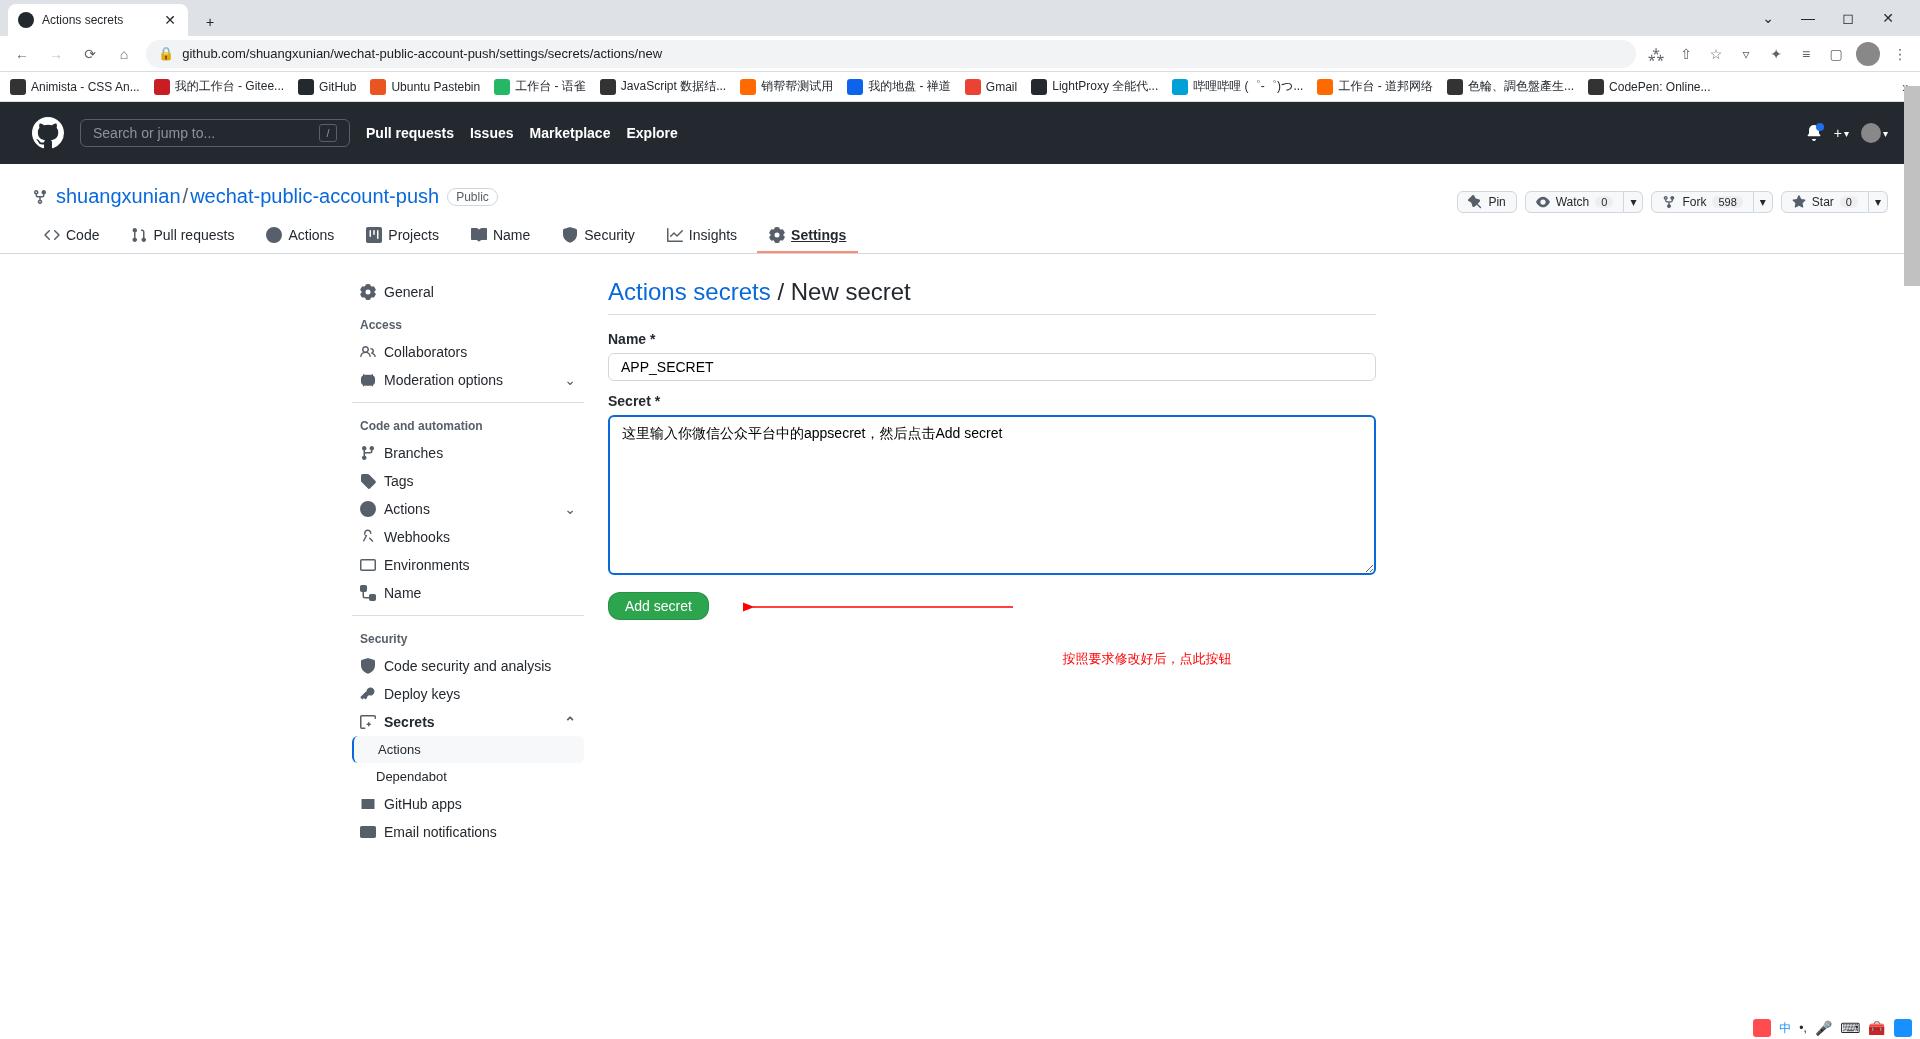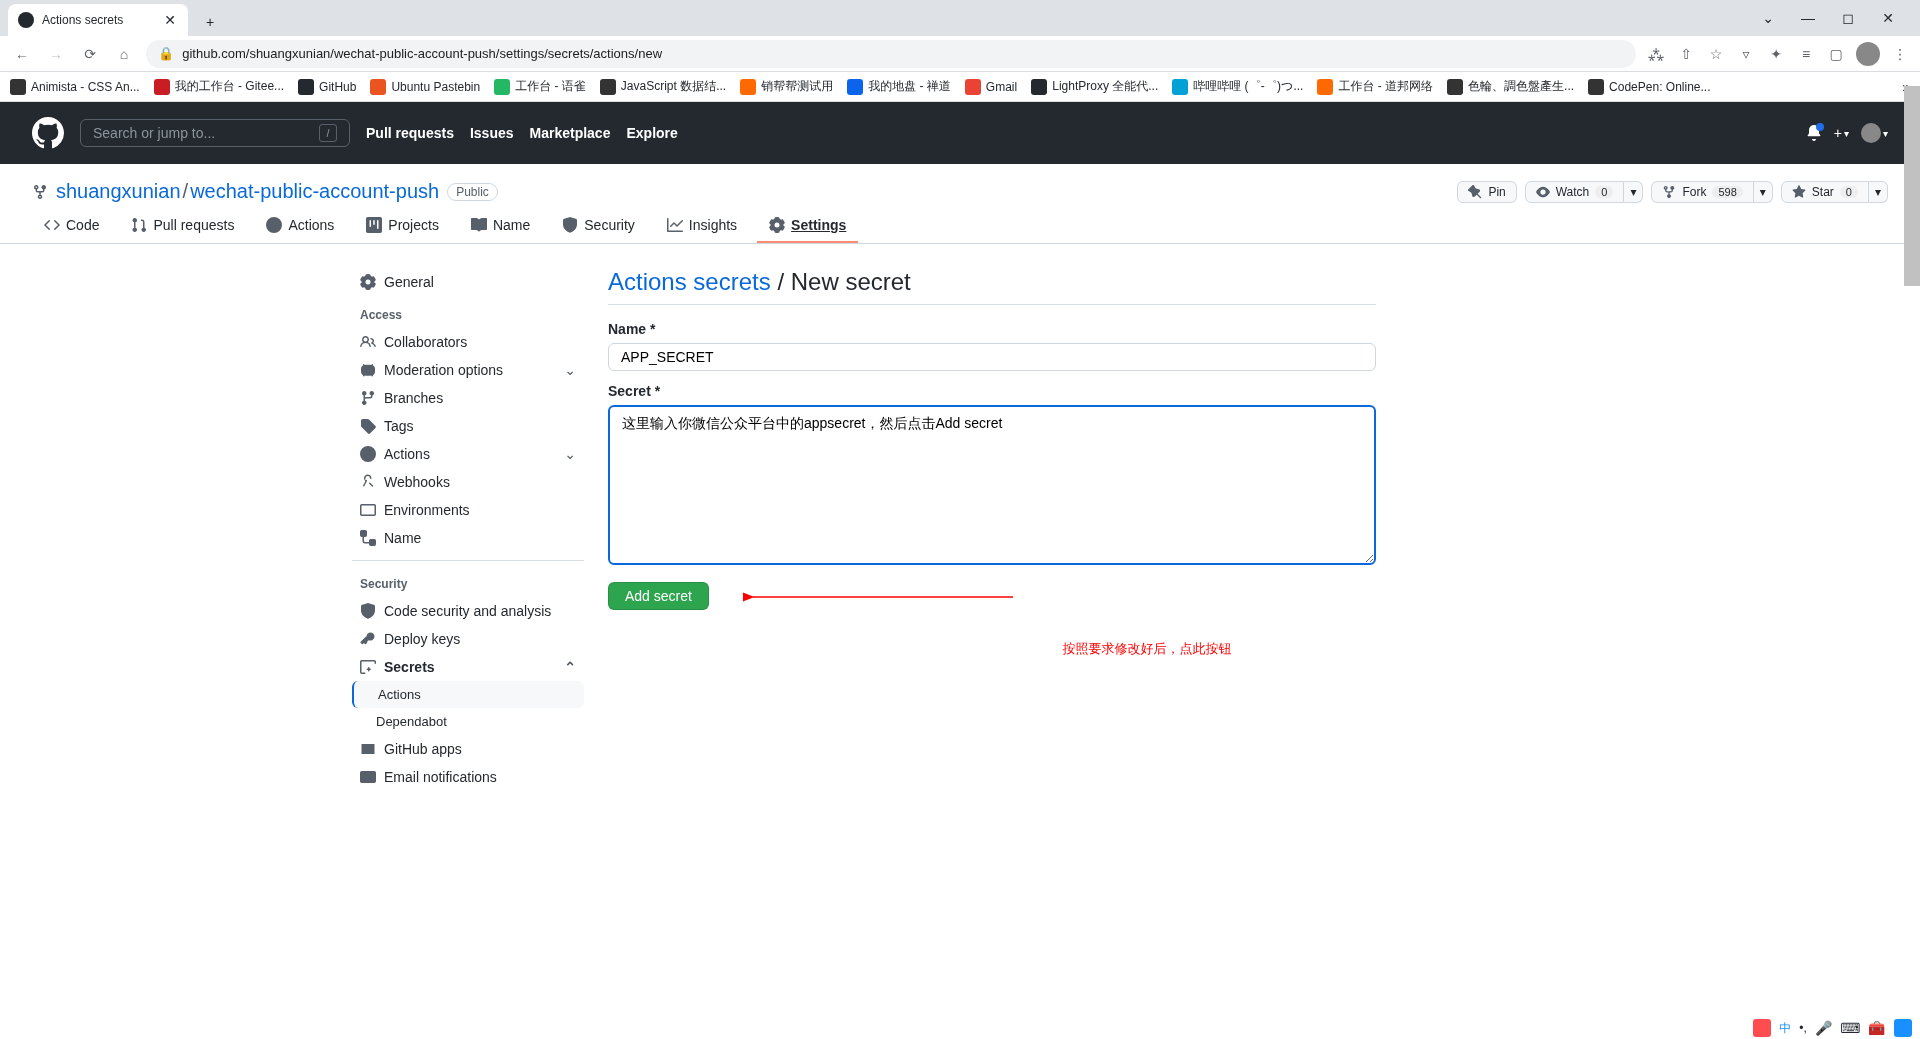--- a/index.html
+++ b/index.html
@@ -42,21 +42,21 @@
 .gh-avatar { width: 20px; height: 20px; border-radius: 50%; background: #888; }
 
 
 .repo-head { padding: 16px 32px 0; border-bottom: 1px solid #d0d7de; }
 .repo-title-row { display: flex; align-items: center; gap: 8px; margin-bottom: 6px; }
 .repo-fork-icon { color: #57606a; }
 .repo-path { font-size: 20px; }
 .repo-path a { color: #0969da; text-decoration: none; }
 .repo-sep { color: #57606a; margin: 0 2px; }
 .public-badge { border: 1px solid #d0d7de; border-radius: 2em; padding: 1px 8px; font-size: 12px; color: #57606a; }
-.repo-actions { margin-left: auto; display: flex; gap: 8px; }
+.repo-actions { margin-left: auto; display: flex; gap: 8px; margin-top: 11px; }
 .repo-btn { border: 1px solid #d0d7de; border-radius: 6px; background: #f6f8fa; padding: 3px 10px; font-size: 12px; display: flex; align-items: center; gap: 6px; cursor: pointer; color: #24292f; }
 .repo-btn .count { background: #eee; border-radius: 2em; padding: 0 6px; font-size: 11px; }
 .repo-btn-split { border-left: 1px solid #d0d7de; padding: 3px 6px; }
 .forked-from { font-size: 12px; color: #57606a; margin-bottom: 16px; }
 .forked-from a { color: #0969da; text-decoration: none; }
 
 .repo-tabs { display: flex; gap: 8px; }
 .repo-tab { padding: 8px 12px; display: flex; align-items: center; gap: 6px; cursor: pointer; color: #24292f; font-size: 14px; border-bottom: 2px solid transparent; }
 .repo-tab.active { border-bottom-color: #fd8c73; font-weight: 600; text-decoration: underline; }
 .repo-tab svg { fill: #57606a; }
@@ -72,21 +72,21 @@
 .side-section { font-size: 12px; color: #57606a; font-weight: 600; padding: 16px 8px 6px; border-top: 1px solid #d8dee4; margin-top: 8px; }
 .side-section.first { border-top: none; margin-top: 0; padding-top: 12px; }
 .chevron { margin-left: auto; color: #57606a; }
 
 .content { flex: 1; max-width: 768px; }
 .page-title { font-size: 24px; font-weight: 400; padding-bottom: 8px; border-bottom: 1px solid #d8dee4; margin-bottom: 16px; }
 .page-title a { color: #0969da; text-decoration: none; }
 .form-label { font-weight: 600; font-size: 14px; display: block; margin: 12px 0 6px; }
 .form-input { width: 100%; border: 1px solid #d0d7de; border-radius: 6px; padding: 5px 12px; font-size: 14px; background: #fff; font-family: inherit; }
 .form-textarea { width: 100%; border: 2px solid #0969da; border-radius: 6px; padding: 8px 12px; font-size: 14px; min-height: 160px; resize: vertical; font-family: inherit; outline: none; }
-.btn-primary { background: #2da44e; color: #fff; border: 1px solid rgba(27,31,36,0.15); border-radius: 6px; padding: 5px 16px; font-size: 14px; font-weight: 500; cursor: pointer; margin-top: 14px; }
+.btn-primary { background: #2da44e; color: #fff; border: 1px solid rgba(27,31,36,0.15); border-radius: 12px; padding: 5px 16px; font-size: 14px; font-weight: 500; cursor: pointer; margin-top: 14px; }
 
 .annotation-arrow { display: inline-block; margin-left: 30px; vertical-align: middle; }
 .annotation-text { color: #ff0000; font-size: 13px; text-align: center; margin-top: 30px; margin-left: 310px; }
 
 .scrollbar { position: fixed; right: 0; top: 86px; width: 16px; height: 200px; background: #c1c1c1; border-radius: 0; }
 
 .ime-bar { position: fixed; bottom: 2px; right: 8px; display: flex; gap: 8px; align-items: center; }
 .ime-icon { width: 18px; height: 18px; border-radius: 3px; }
 
 .bm-overflow { margin-left: auto; cursor: pointer; font-size: 14px; }
@@ -339,20 +339,21 @@
         <span>Collaborators</span>
       </div>
     <div class="side-item">
         <svg viewBox="0 0 16 16">
           <path d="M1.5 2.75a.75.75 0 011.5 0v.316c1.068-.316 2.254-.316 3.5-.316 1.246 0 2.432 0 3.5.316V2.75a.75.75 0 011.5 0v.744c1.232.566 2 1.806 2 3.256v3c0 1.45-.768 2.69-2 3.256v.744a.75.75 0 01-1.5 0v-.316c-1.068.316-2.254.316-3.5.316-1.246 0-2.432 0-3.5-.316v.316a.75.75 0 01-1.5 0v-.744C.268 12.44-.5 11.2-.5 9.75v-3c0-1.45.768-2.69 2-3.256V2.75z" transform="translate(1.5 0)"></path>
         </svg>
         <span>Moderation options</span>
         <span class="chevron">⌄</span>
       </div>
 
+    <div class="side-section">Code and automation</div>
     <div class="side-item">
         <svg viewBox="0 0 16 16">
           <path d="M9.5 3.25a2.25 2.25 0 113 2.122V6A2.5 2.5 0 0110 8.5H6a1 1 0 00-1 1v1.128a2.251 2.251 0 11-1.5 0V5.372a2.25 2.25 0 111.5 0v1.836A2.492 2.492 0 016 7h4a1 1 0 001-1v-.628A2.25 2.25 0 019.5 3.25z"></path>
         </svg>
         <span>Branches</span>
       </div>
     <div class="side-item">
         <svg viewBox="0 0 16 16">
           <path d="M1 7.775V2.75C1 1.784 1.784 1 2.75 1h5.025c.464 0 .91.184 1.238.513l6.25 6.25a1.75 1.75 0 010 2.474l-5.026 5.026a1.75 1.75 0 01-2.474 0l-6.25-6.25A1.75 1.75 0 011 7.775zM6 5a1 1 0 11-2 0 1 1 0 012 0z"></path>
         </svg>

